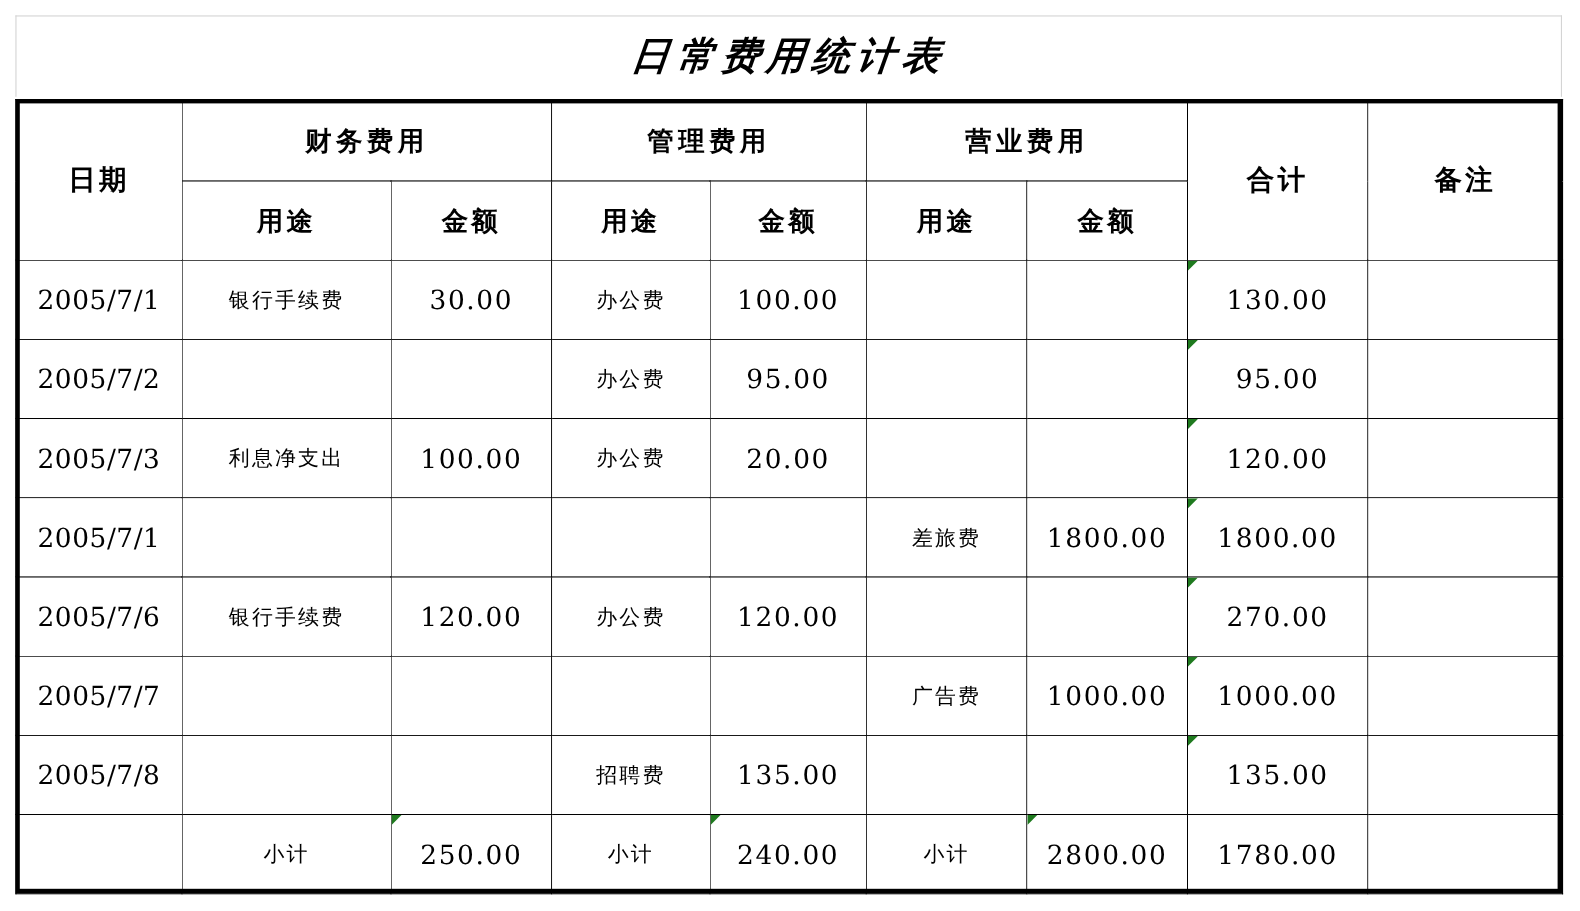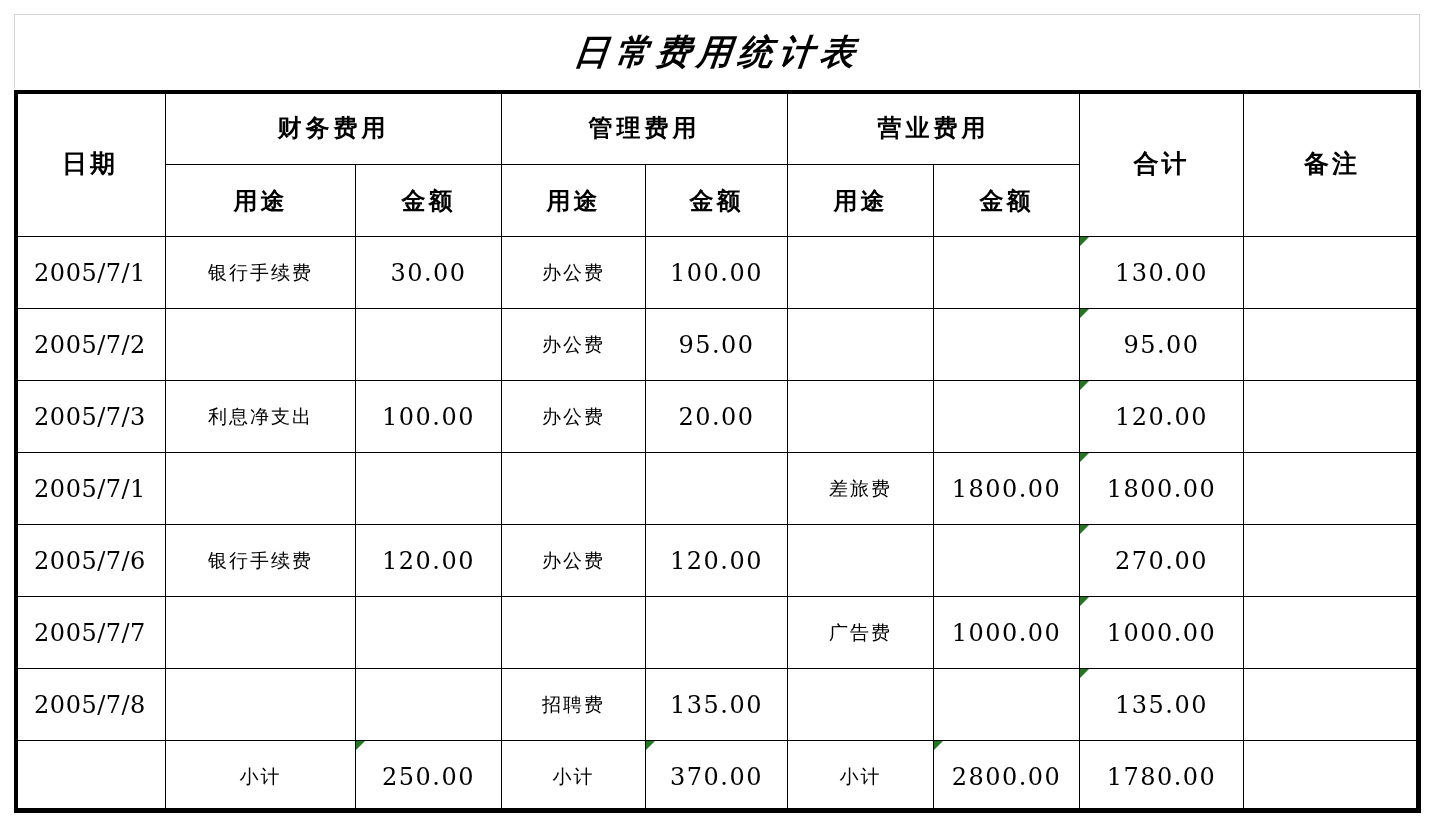--- a/index.html
+++ b/index.html
@@ -269,21 +269,21 @@
             <td class="cn"><span></span></td>
             <td class="num"><span></span></td>
             <td class="num"><span class="marker"></span><span>135.00</span></td>
             <td class="cn"><span></span></td>
           </tr>
           <tr class="body">
             <td class="date"><span></span></td>
             <td class="cn"><span>小计</span></td>
             <td class="num"><span class="marker"></span><span>250.00</span></td>
             <td class="cn"><span>小计</span></td>
-            <td class="num"><span class="marker"></span><span>370.00</span></td>
+            <td class="num"><span class="marker"></span><span>240.00</span></td>
             <td class="cn"><span>小计</span></td>
             <td class="num"><span class="marker"></span><span>2800.00</span></td>
             <td class="num"><span>1780.00</span></td>
             <td class="cn"><span></span></td>
           </tr>
         </tbody>
     </table>
   </div>
 
 </div>

